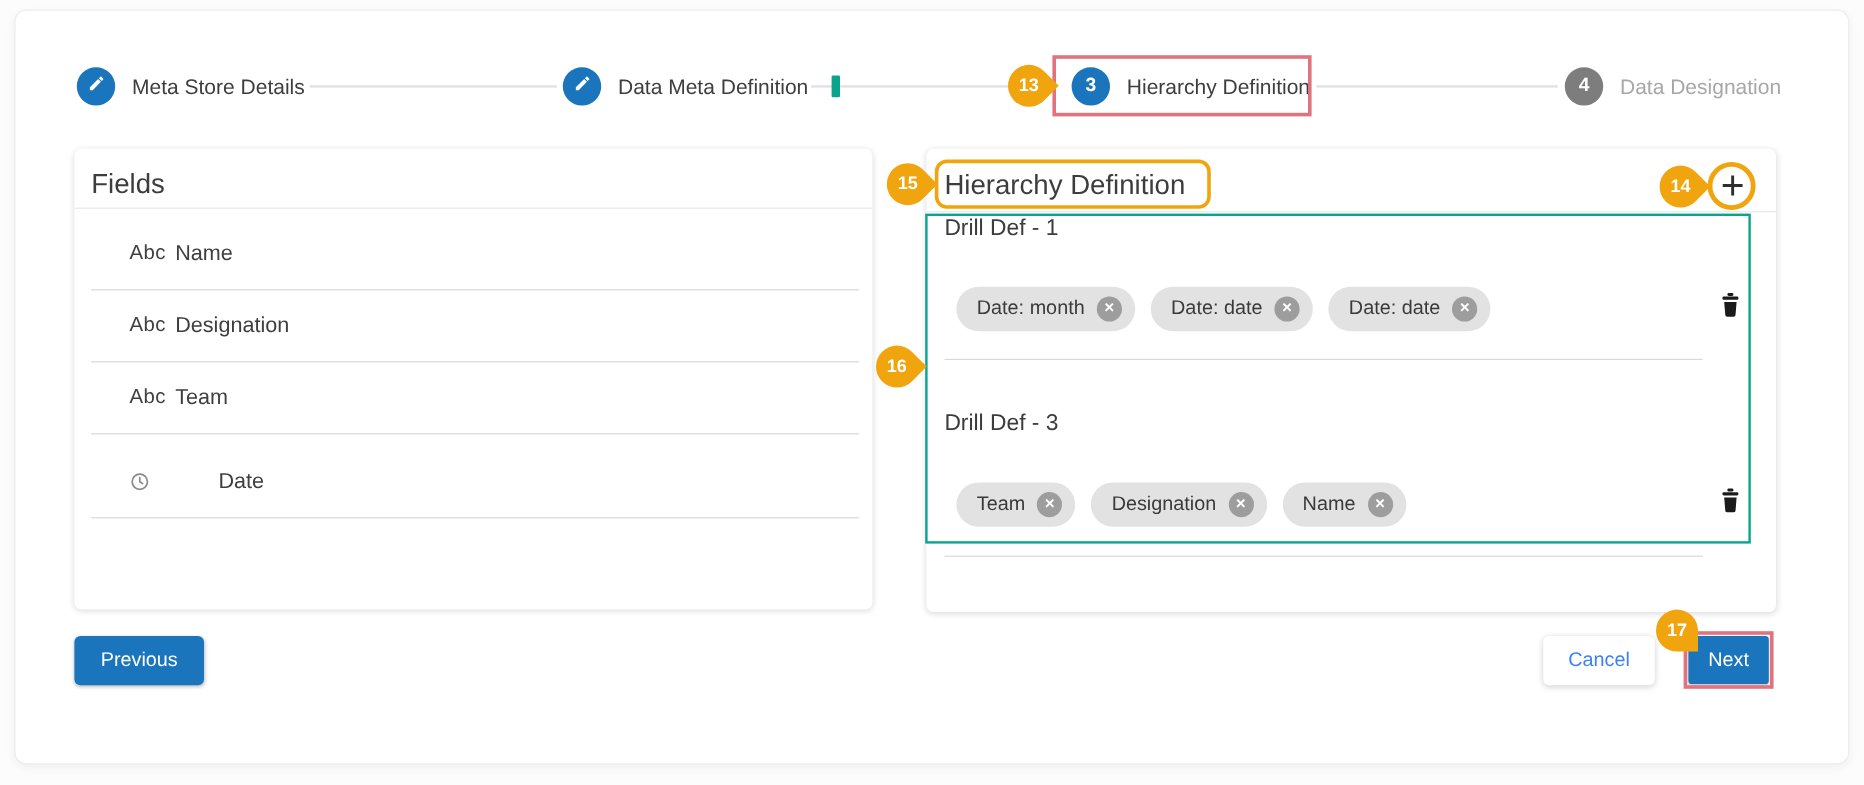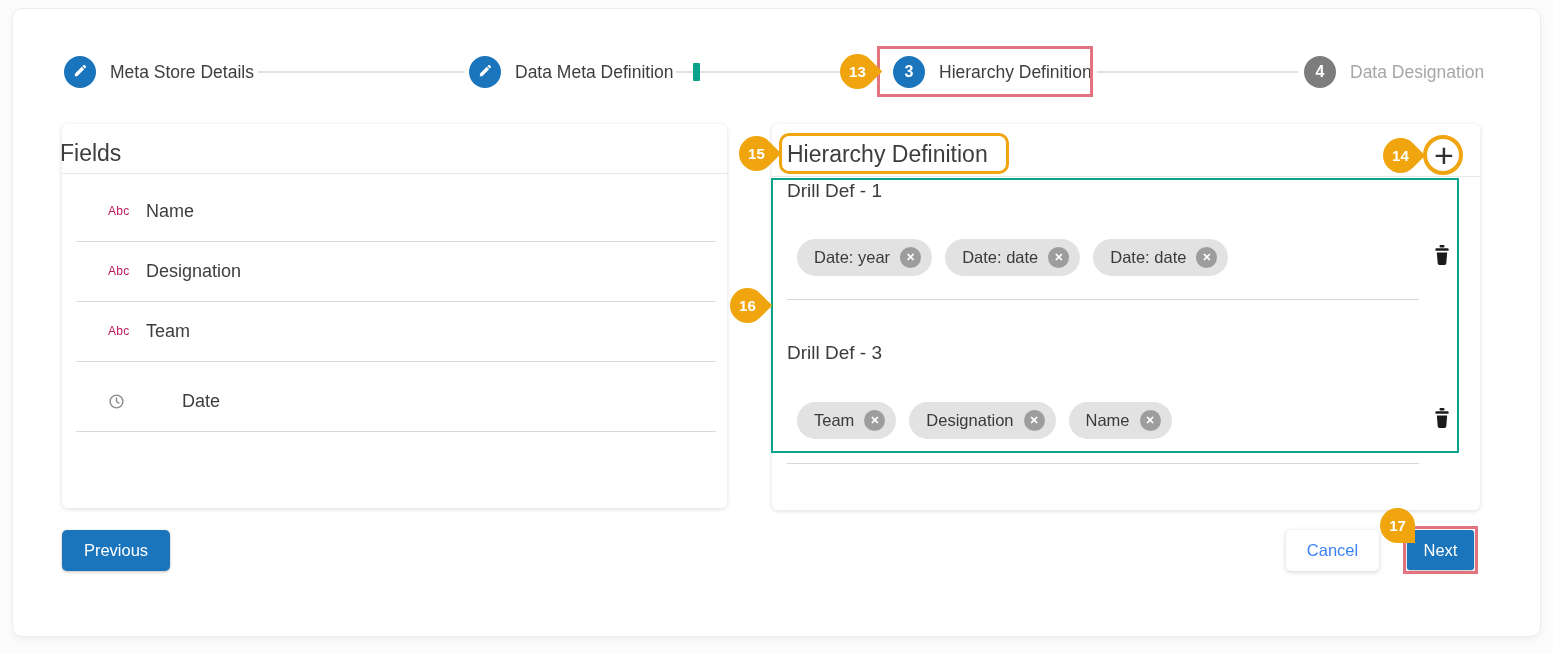--- a/index.html
+++ b/index.html
@@ -22,21 +22,21 @@
   .connector { height:2px; background:#e2e2e2; z-index:1; }
   .progress-tick { width:7px; height:18px; background:#0aa48c; z-index:2; border-radius:1px; }
 
   
   .panel { background:#fff; border-radius:6px; box-shadow:0 1px 5px rgba(0,0,0,0.14); z-index:1; }
   .panel-title { font-size:23px; color:#3d3d3d; z-index:2; white-space:nowrap; }
   .hdr-divider { height:1px; background:#e8e8e8; z-index:2; }
   .row-divider { height:1px; background:#d9d9d9; z-index:2; }
 
   .field-row { display:flex; align-items:center; z-index:2; }
-  .field-type { font-size:12px; color:#be185d; letter-spacing:0.3px; width:38px; }
+  .field-type { font-size:17px; color:#404040; letter-spacing:0.3px; width:38px; }
   .field-label { font-size:18px; color:#3e3e3e; }
 
   
   .green-box { border:2px solid #0aa48c; z-index:1; }
   .drill-title { font-size:19px; color:#3c3c3c; z-index:2; white-space:nowrap; }
   .chip-row { display:flex; gap:13px; z-index:2; }
   .chip { height:37px; background:#e2e2e2; border-radius:19px; display:inline-flex; align-items:center;
     gap:10px; padding:0 11px 0 17px; }
   .chip-label { font-size:16.5px; color:#3a3a3a; white-space:nowrap; }
   .chip-x { width:21px; height:21px; border-radius:50%; background:#9d9d9d; display:flex; align-items:center;
@@ -107,21 +107,21 @@
   </div>
   <span class="step-label dim">Data Designation</span>
 </div>
 
 <div class="abs badge" style="left:840px; top:54px;">
     <span>13</span>
   </div>
 <div class="abs ann-box ann-red" style="left:877px; top:46px; width:216px; height:51px;"></div>
 
 <div class="abs panel" style="left:62px; top:124px; width:665px; height:384px;"></div>
-<div class="abs panel-title" style="left:60px; top:140px;">Fields</div>
+<div class="abs panel-title" style="left:76px; top:140px;">Fields</div>
 <div class="abs hdr-divider" style="left:62px; top:173px; width:665px;"></div>
 
 <div class="abs field-row" style="left:108px; top:198px; height:26px;">
   <span class="field-type">Abc</span>
   <span class="field-label">Name</span>
 </div>
 <div class="abs row-divider" style="left:76px; top:241px; width:640px;"></div>
 
 <div class="abs field-row" style="left:108px; top:258px; height:26px;">
   <span class="field-type">Abc</span>
@@ -161,21 +161,21 @@
 <div class="abs ann-box ann-ring" style="left:1423px; top:135px; width:40px; height:40px;"></div>
 
 <div class="abs green-box" style="left:771px; top:178px; width:688px; height:275px;"></div>
 <div class="abs badge" style="left:730px; top:288px;">
     <span>16</span>
   </div>
 
 <div class="abs drill-title" style="left:787px; top:180px;">Drill Def - 1</div>
 <div class="abs chip-row" style="left:797px; top:239px;">
   <div class="chip">
-    <span class="chip-label">Date: year</span>
+    <span class="chip-label">Date: month</span>
     <span class="chip-x">
         <span>✕</span>
       </span>
   </div>
   <div class="chip">
     <span class="chip-label">Date: date</span>
     <span class="chip-x">
         <span>✕</span>
       </span>
   </div>

